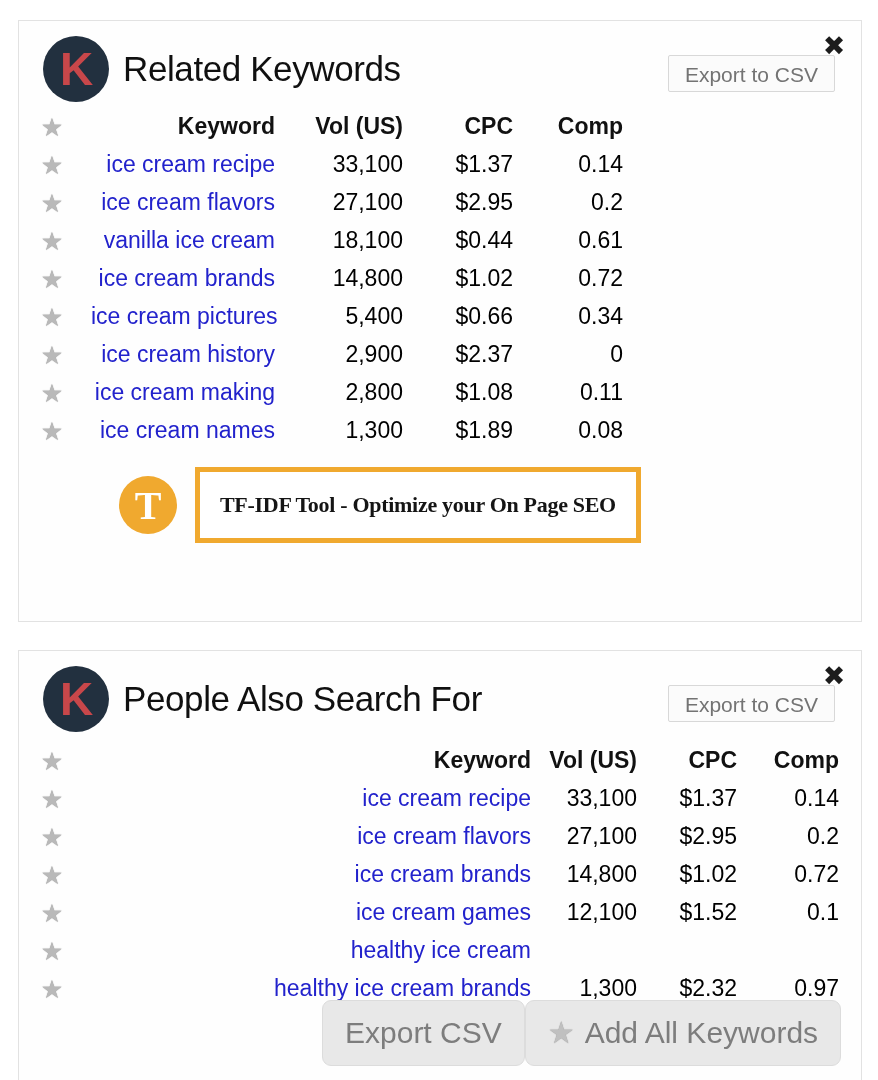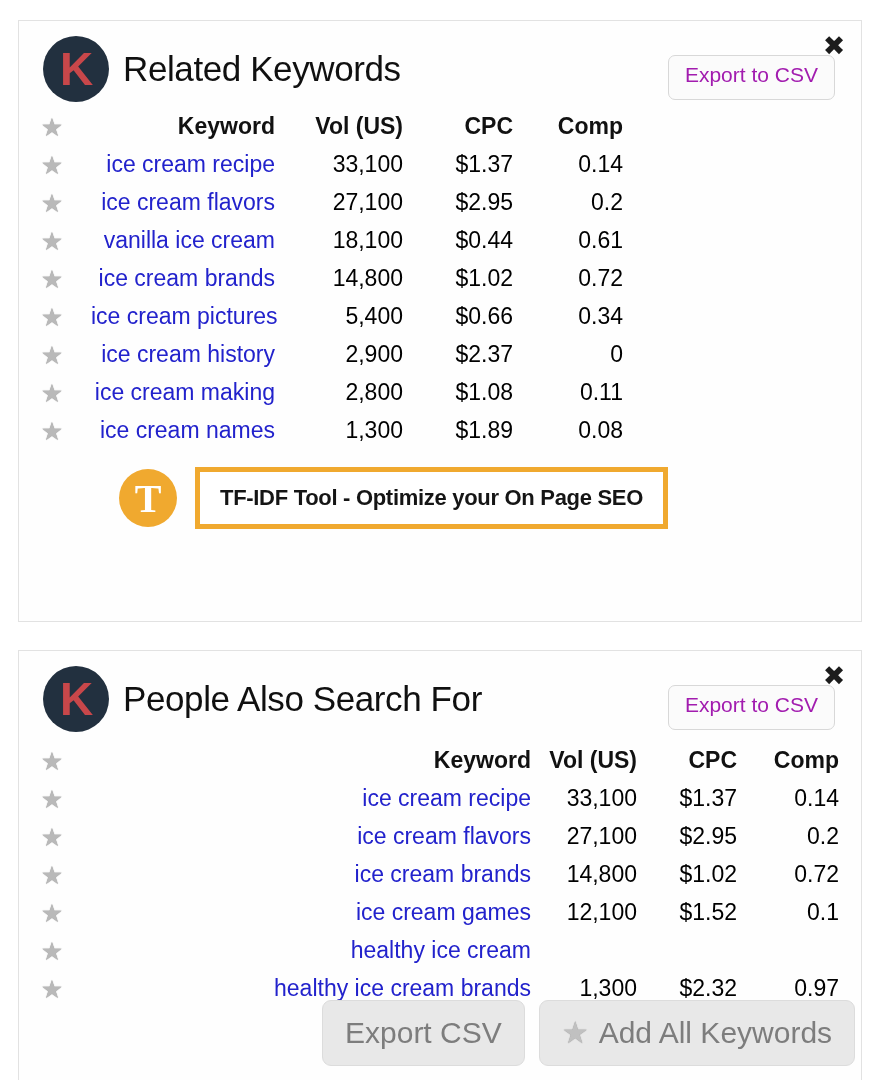--- a/index.html
+++ b/index.html
@@ -89,24 +89,24 @@
     margin-left: 14px;
     white-space: nowrap;
     letter-spacing: -0.4px;
   }
   .export-btn {
     position: absolute;
     right: 26px;
     top: 34px;
     background: #fbfbfb;
     border: 1px solid #d8d8d8;
-    border-radius: 7px;
-    padding: 7px 16px 12px 16px;
+    border-radius: 2px;
+    padding: 7px 16px 4px 16px;
     font-size: 21px;
-    color: #a21caf;
+    color: #737373;
     cursor: pointer;
     white-space: nowrap;
     font-family: "Liberation Sans", sans-serif;
   }
 
   
   .kw-table {
     width: 100%;
     border-collapse: collapse;
     table-layout: fixed;
@@ -177,36 +177,35 @@
     display: flex;
     align-items: center;
     justify-content: center;
     flex: 0 0 auto;
     font-family: "Liberation Serif", serif;
   }
   .promo-box {
     margin-left: 18px;
     border: 5px solid #f0a92f;
     background: #ffffff;
-    padding: 13px 20px;
+    padding: 20px 20px;
     font-size: 22px;
     font-weight: bold;
     color: #151515;
     letter-spacing: -0.3px;
     cursor: pointer;
-    font-family: Liberation Sans, sans-serif;
+    font-family: Liberation Serif, serif;
   }
 
   
   .float-bar {
     position: absolute;
     left: 322px;
     top: 1000px;
     display: flex;
-    gap: 14px;
     z-index: 50;
   }
   .float-btn {
     background: #e8e8e8;
     border: 1px solid #dcdcdc;
     border-radius: 9px;
     color: #7d7d7d;
     font-size: 30px;
     padding: 15px 22px;
     white-space: nowrap;

